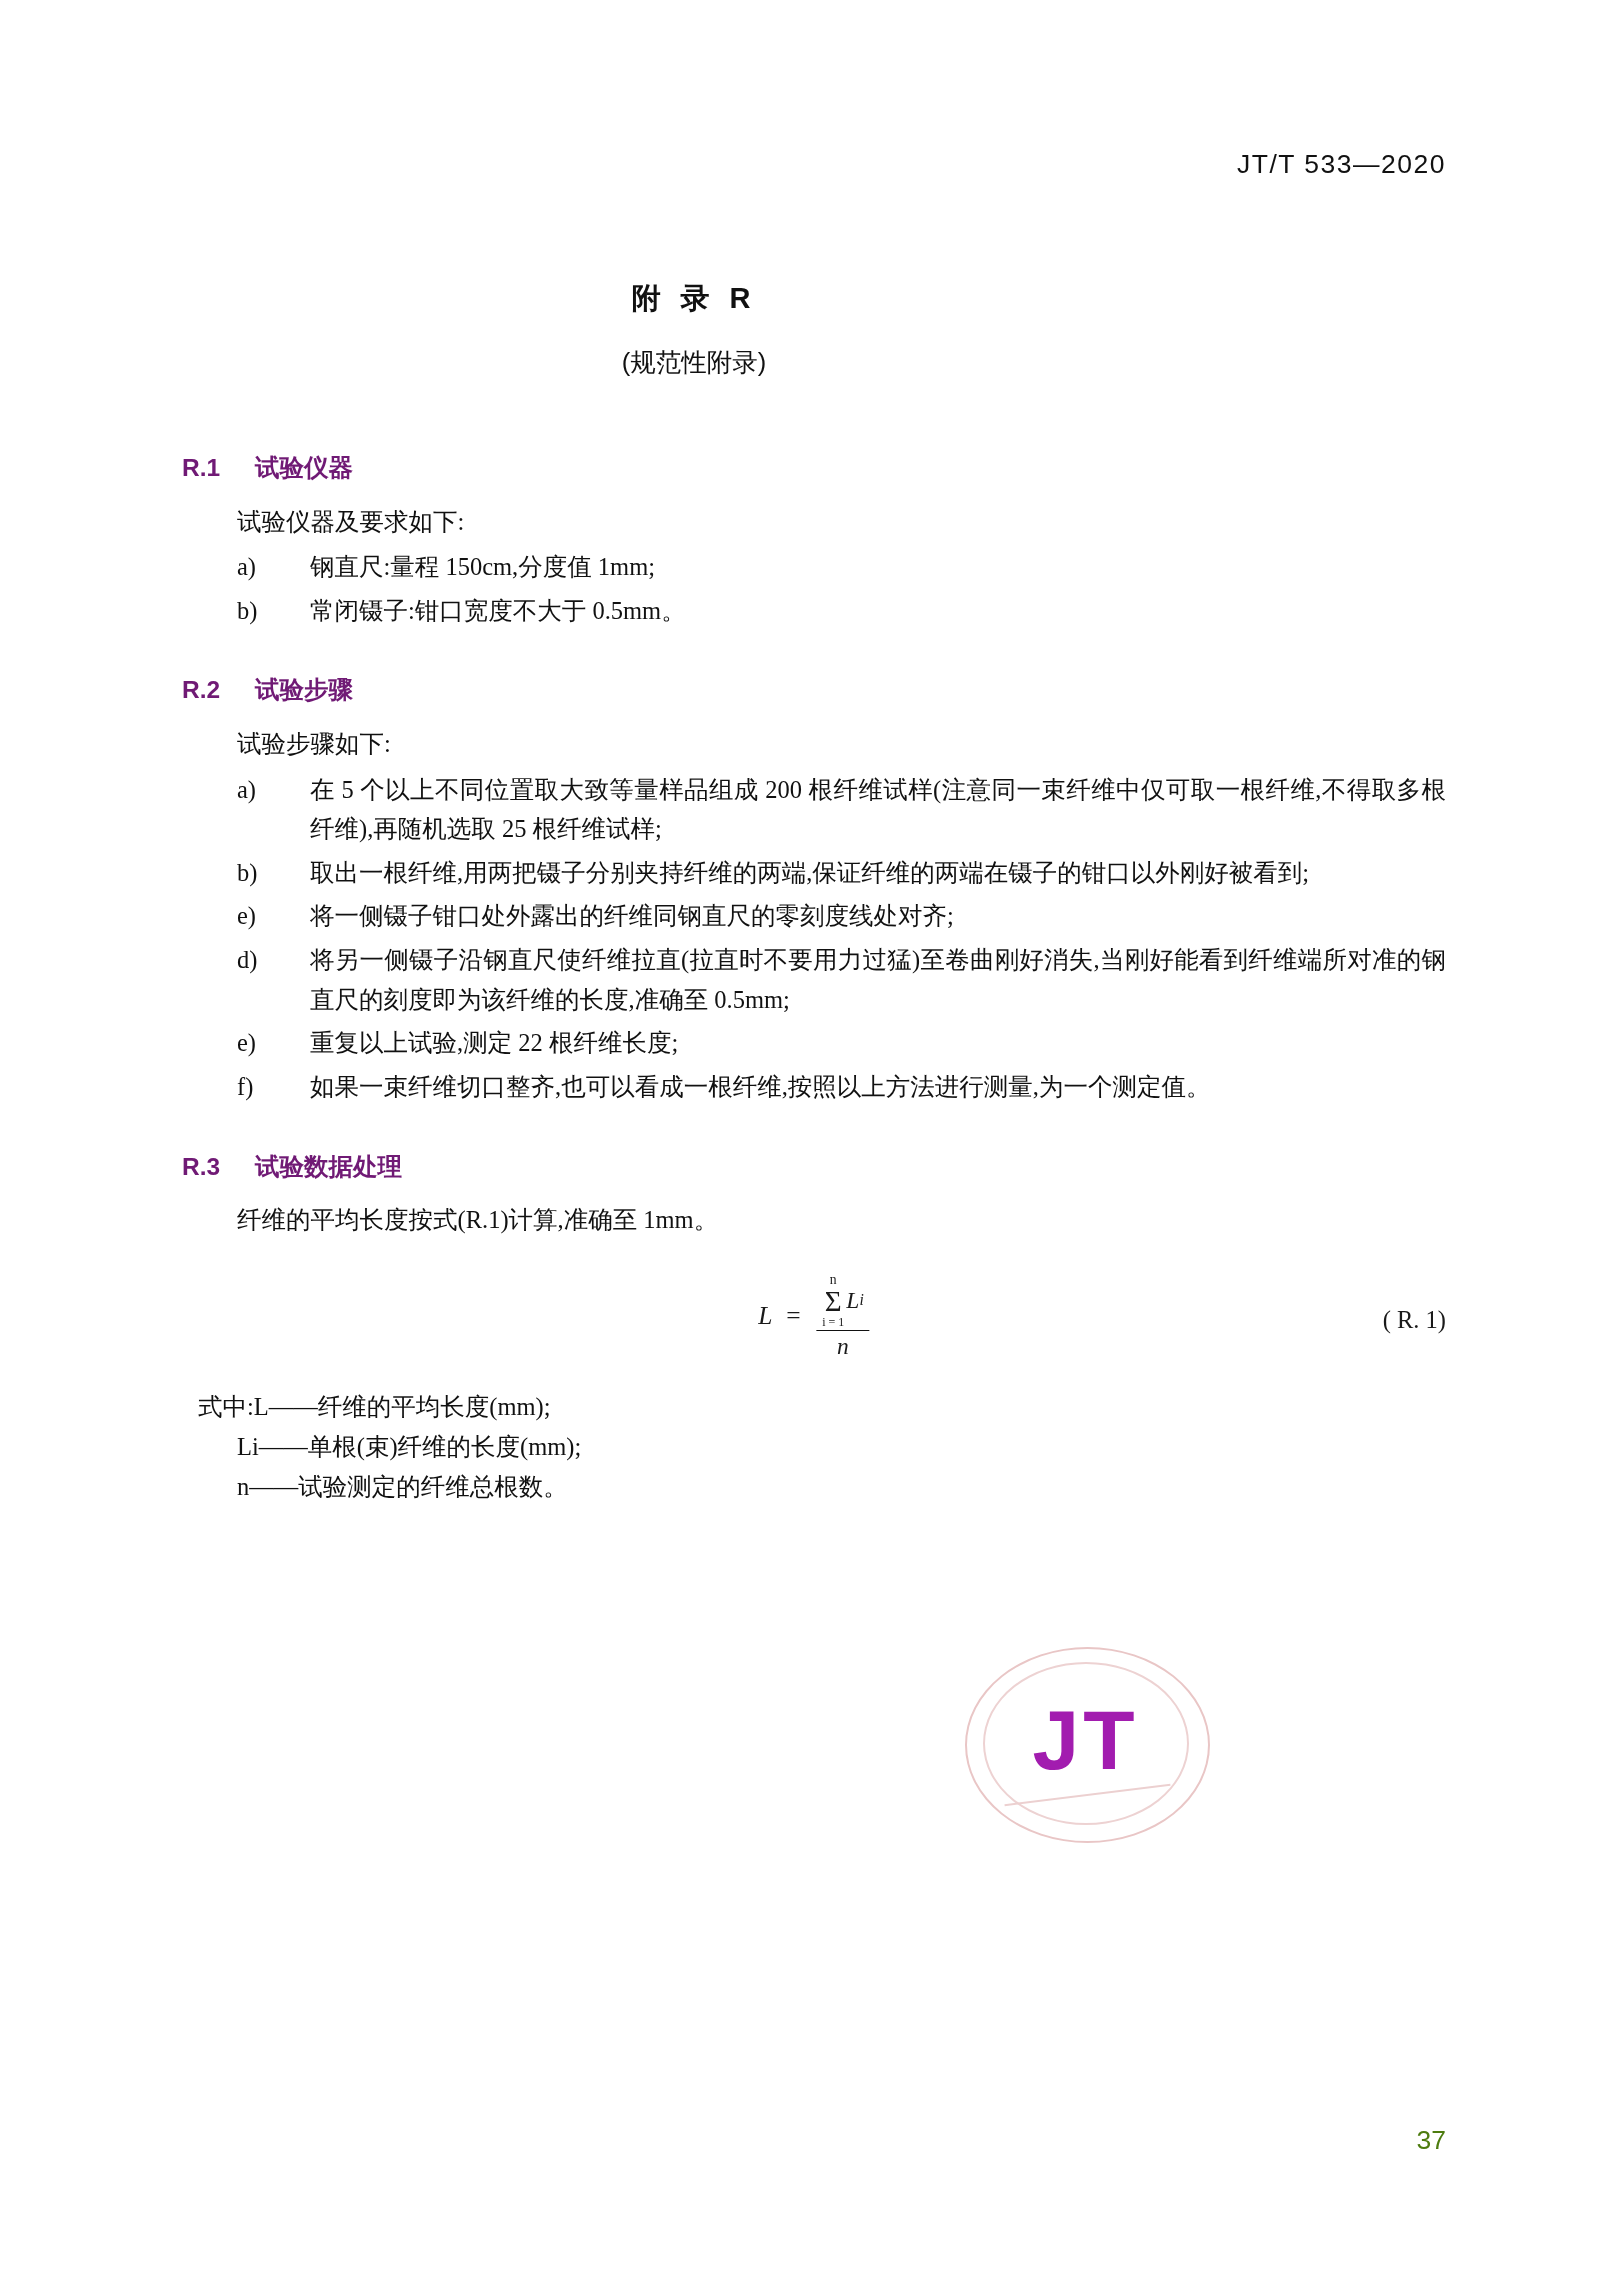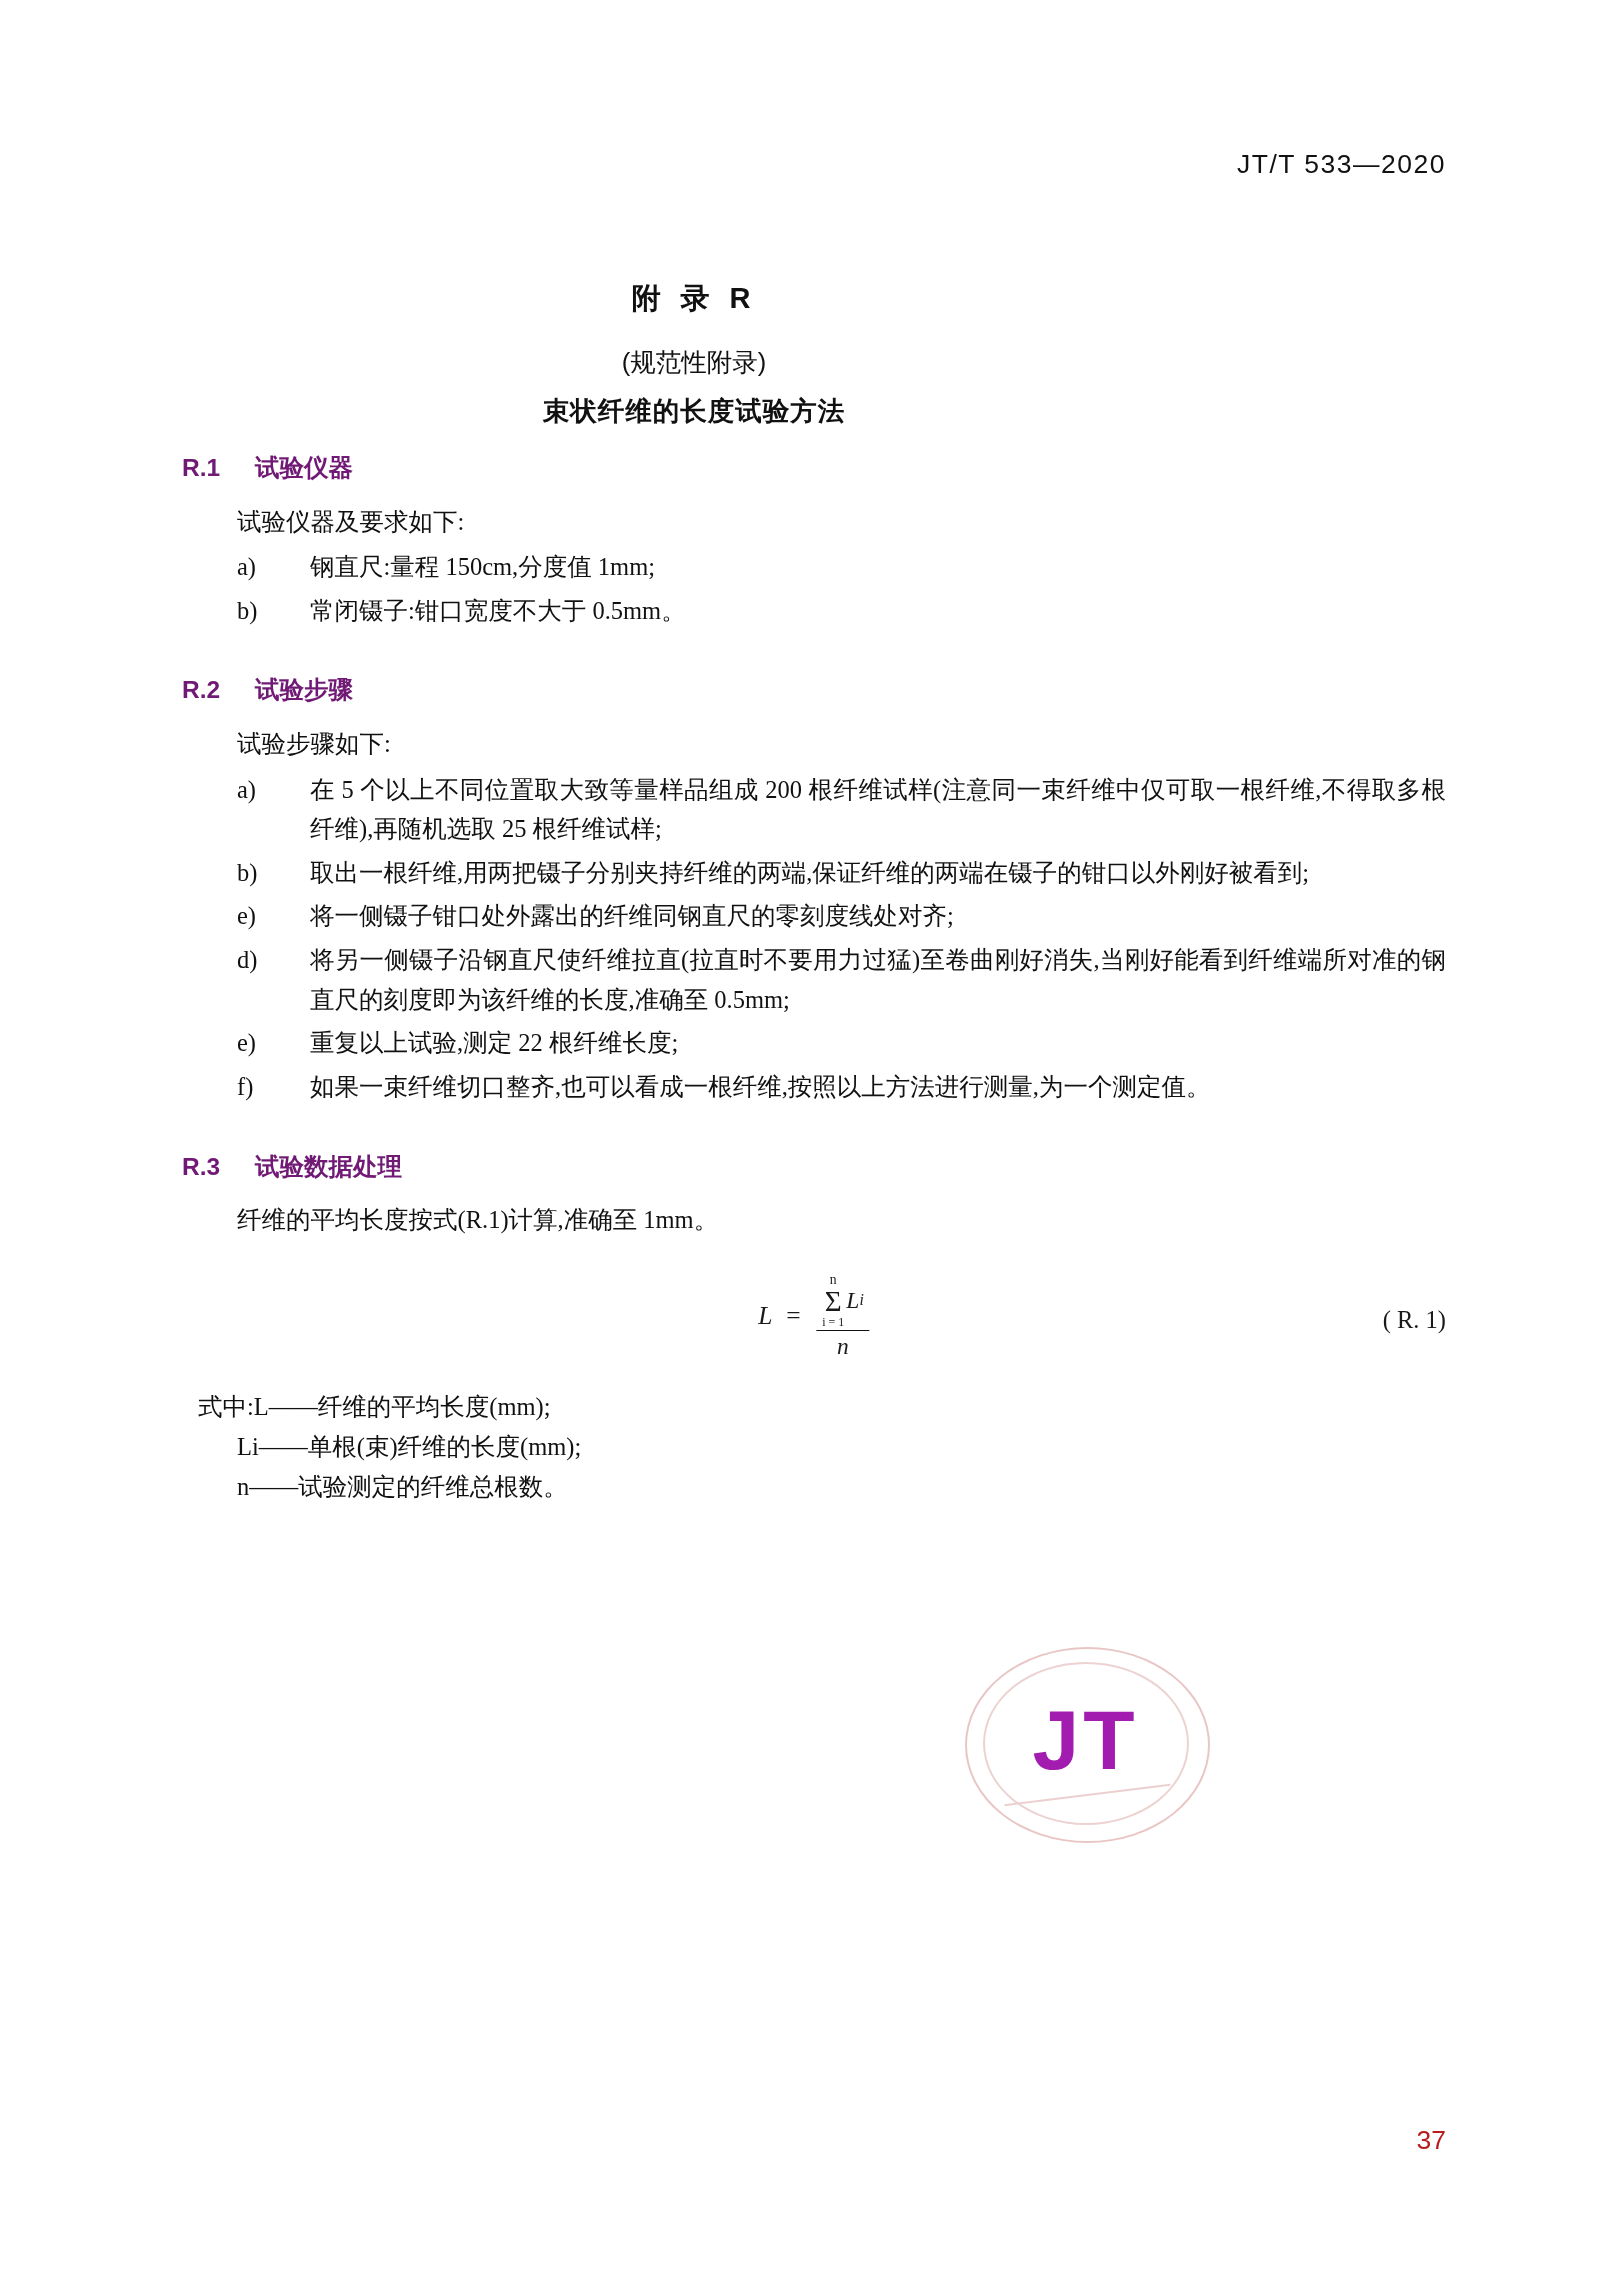--- a/index.html
+++ b/index.html
@@ -229,34 +229,33 @@
     transform: rotate(-7deg);
   }
 
   
   .page-number {
     position: absolute;
     right: 174px;
     bottom: 137px;
     font-family: "Liberation Sans", "DejaVu Sans", sans-serif;
     font-size: 26.5px;
-    color: #b91c1c;
+    color: #4d7c0f;
   }
 </style>
 </head>
 <body>
 
 <div class="page">
 
   <div class="header">JT/T 533—2020</div>
 
   <div class="title-block">
     <div class="annex-title">附 录 R</div>
     <div class="annex-kind">(规范性附录)</div>
-    <div class="annex-name">束状纤维的长度试验方法</div>
   </div>
 
   <div class="content">
 
     <div class="sec-head">
       <span class="num">R.1</span><span>试验仪器</span>
     </div>
     <div class="para">试验仪器及要求如下:</div>
     <div class="item">
       <span class="marker">a)</span>

